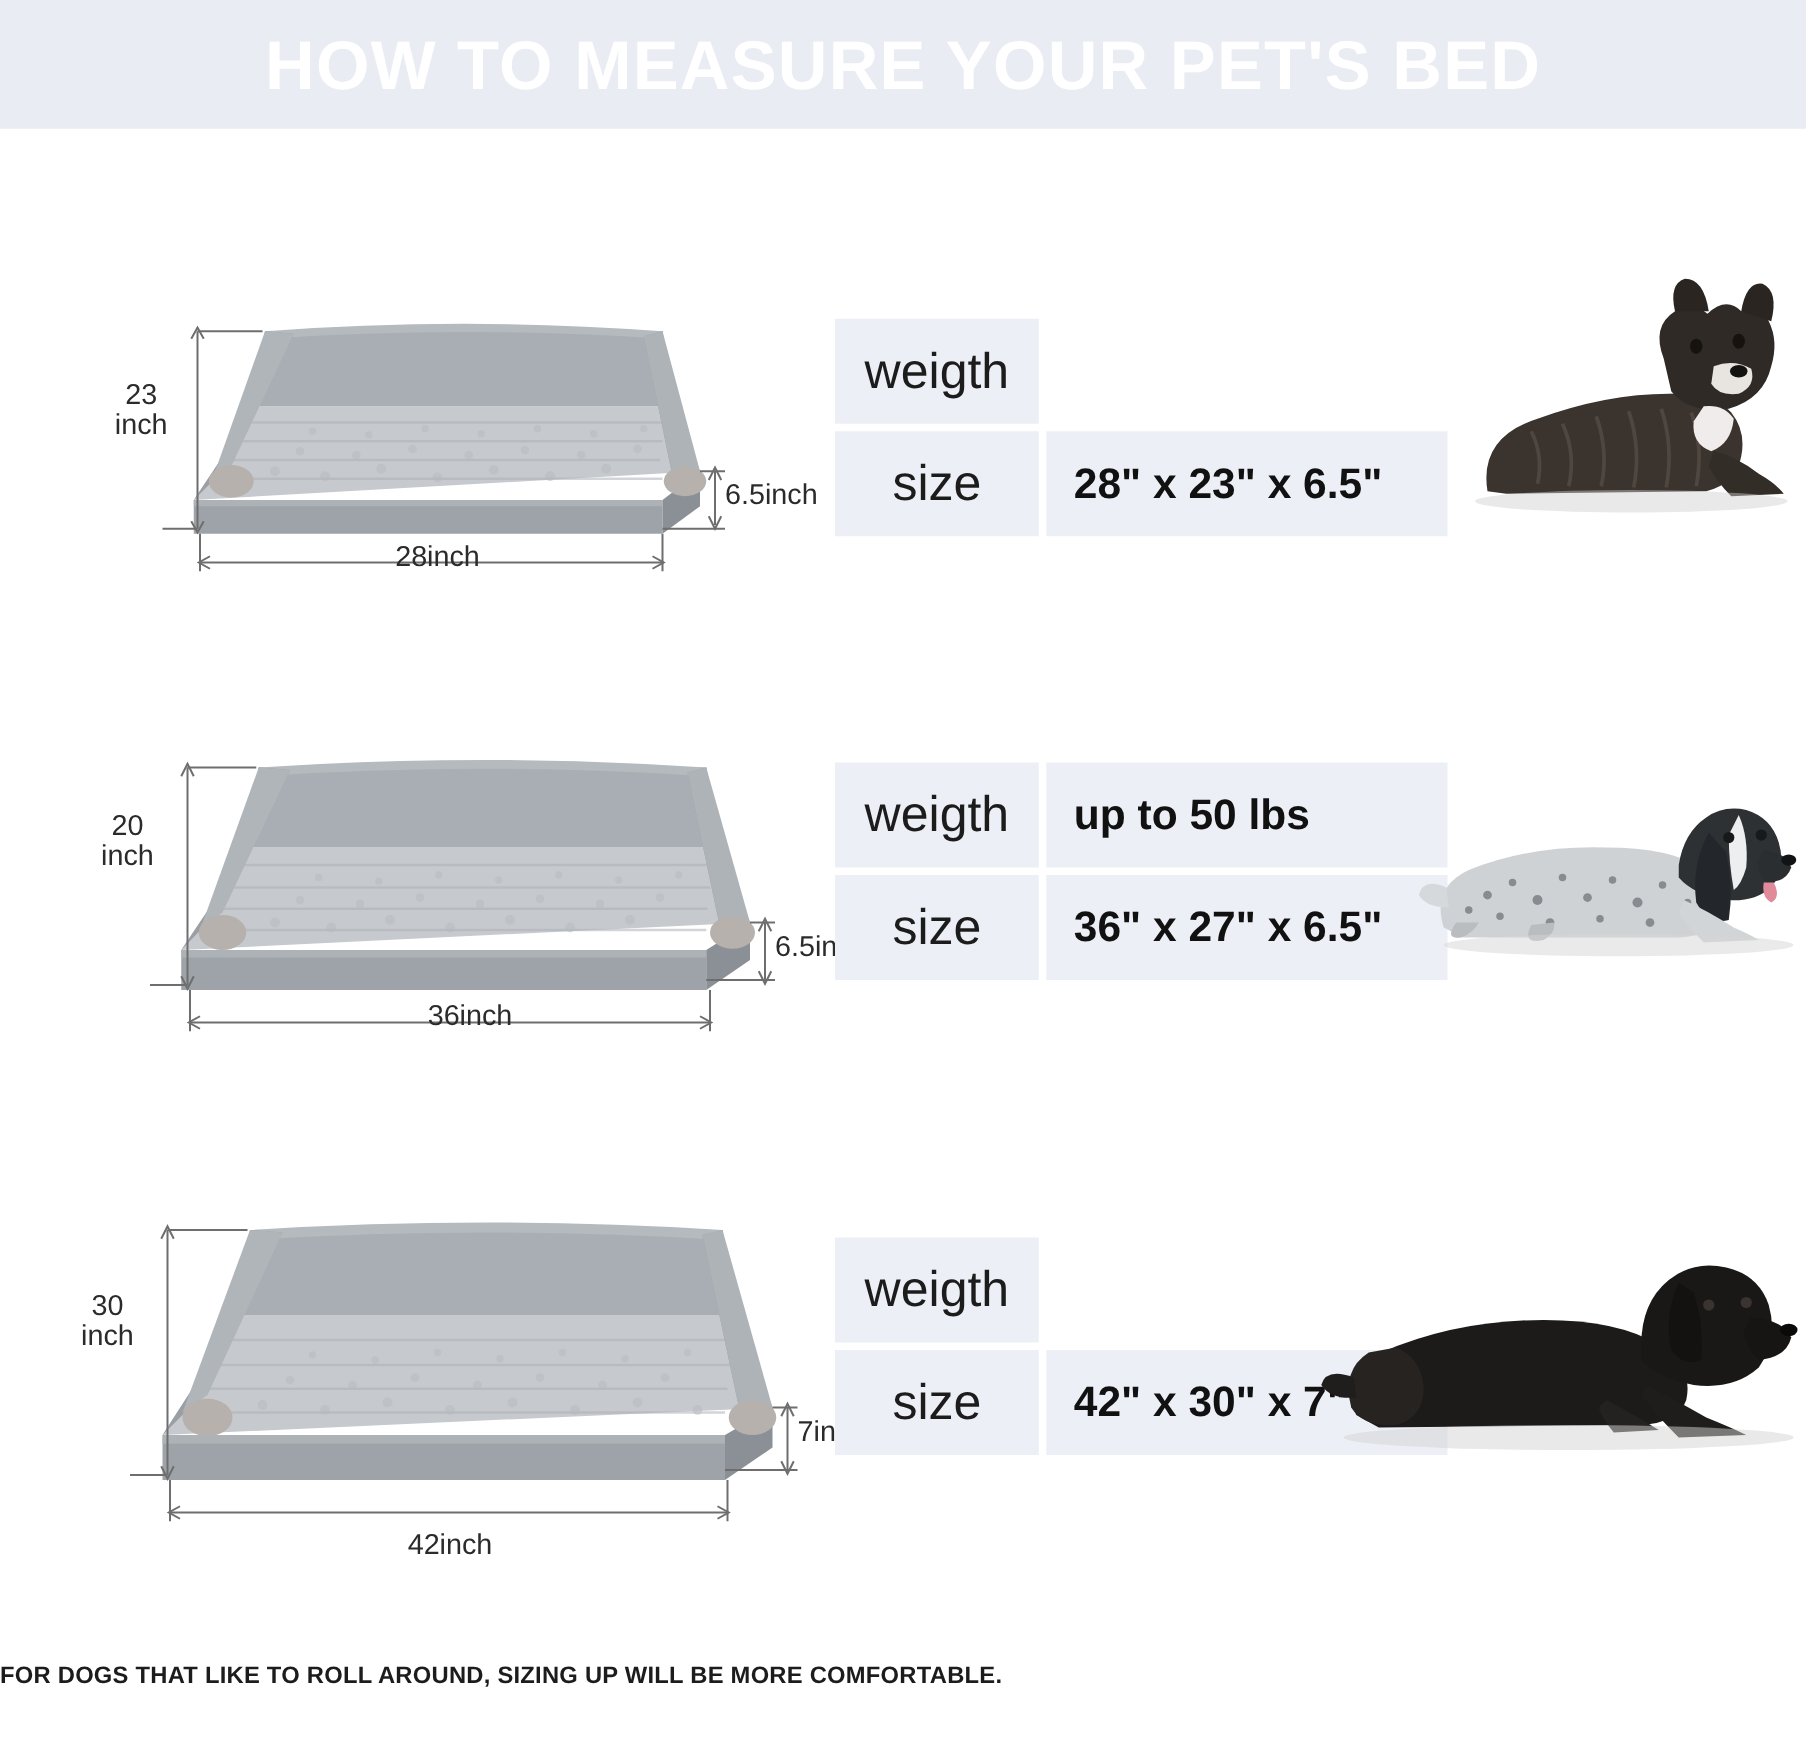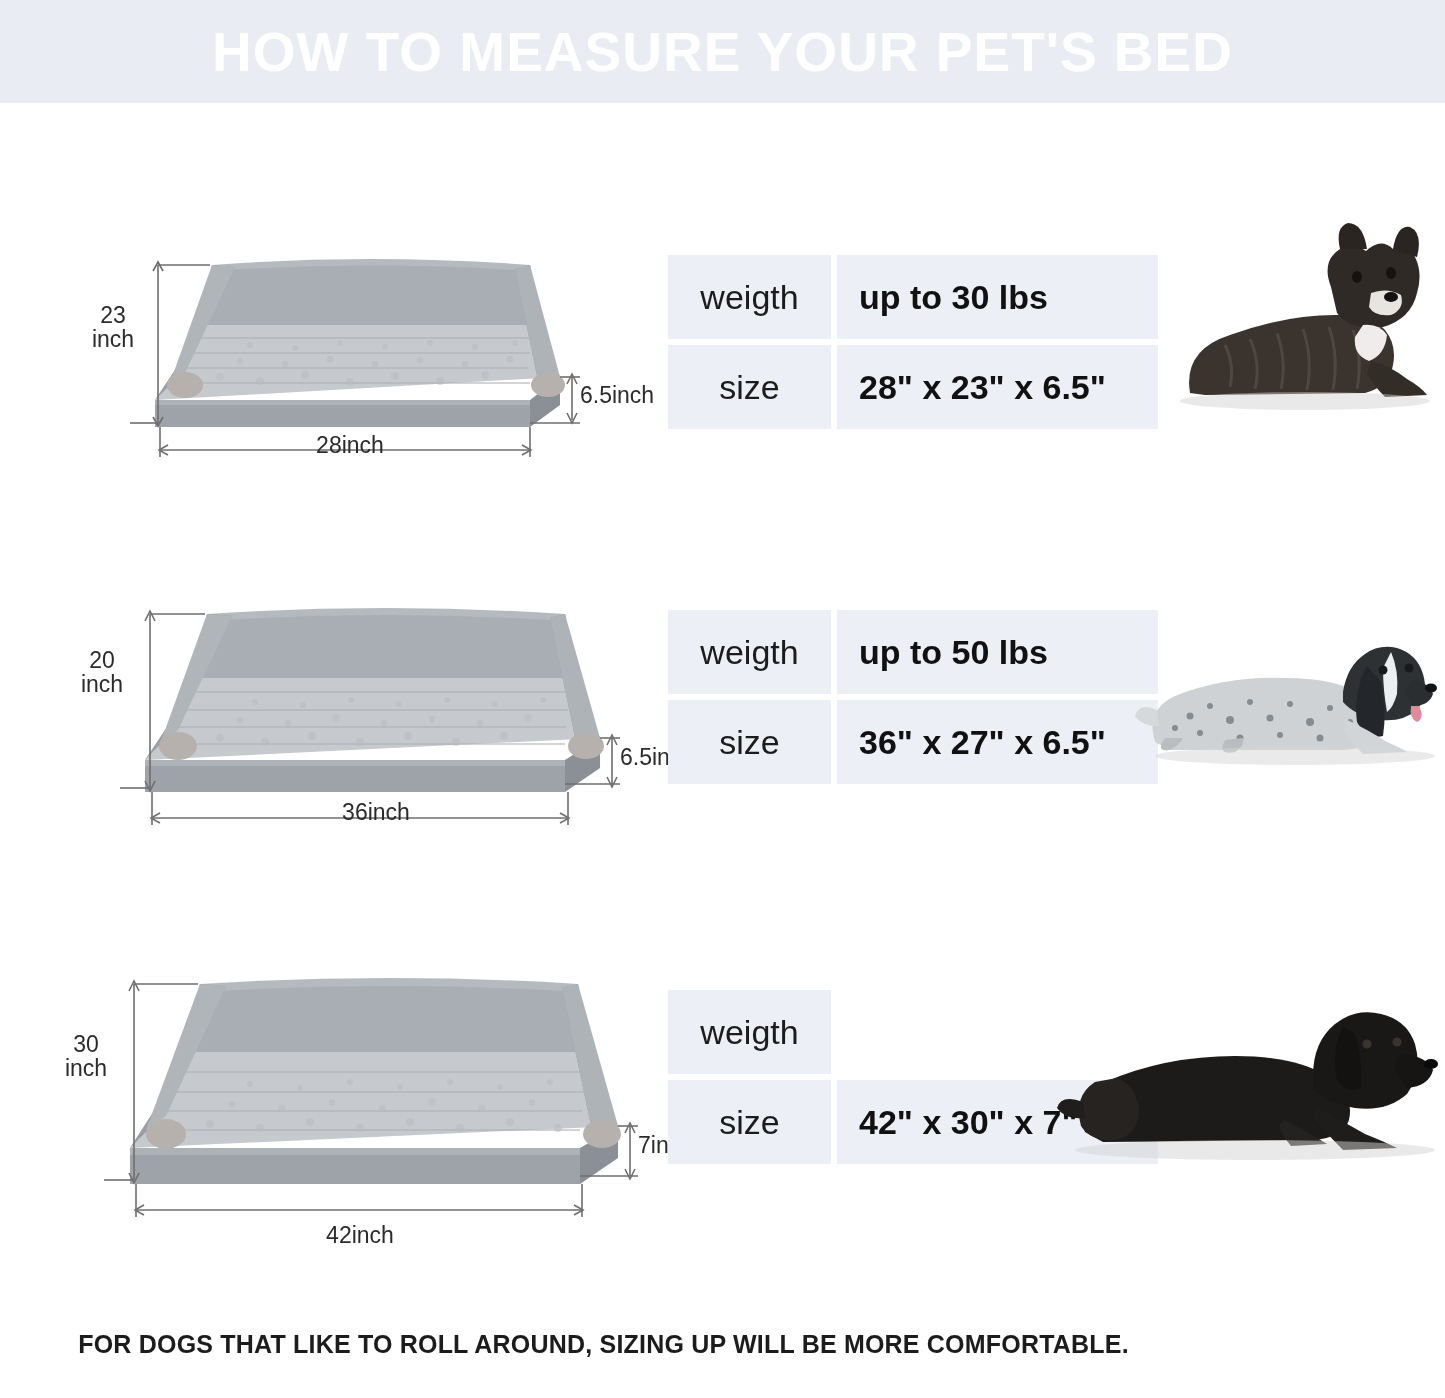--- a/index.html
+++ b/index.html
@@ -78,21 +78,21 @@
     display: flex;
     height: 84px;
     margin-bottom: 6px;
   }
   .spec-key {
     width: 163px;
     background: #eceff5;
     display: flex;
     align-items: center;
     justify-content: center;
-    font-size: 34px;
+    font-size: 40px;
     color: #1c1c1c;
   }
   .spec-val {
     flex: 1;
     margin-left: 6px;
     background: #eceff5;
     display: flex;
     align-items: center;
     padding-left: 22px;
     font-size: 34px;
@@ -109,22 +109,22 @@
     width: 310px;
     height: 260px;
   }
 
   
   .footer {
     position: absolute;
     left: 0;
     top: 1330px;
     width: 1207px;
-    text-align: center;
-    font-size: 25px;
+    text-align: left;
+    font-size: 19px;
     font-weight: bold;
     color: #1c1c1c;
     letter-spacing: 0.2px;
   }
 </style>
 </head>
 <body>
 
 <div id="page">
 
@@ -212,21 +212,20 @@
       </svg>
       <div class="dim-label" style="left:22px; top:98px; width:62px;">23
 inch</div>
       <div class="dim-label" style="left:240px; top:228px; width:100px;">28inch</div>
       <div class="dim-label" style="left:520px; top:178px; width:110px; text-align:left;">6.5inch</div>
     </div>
 
     <div class="spec-table">
       <div class="spec-row">
         <div class="spec-key">weigth</div>
-        <div class="spec-val">up to 30 lbs</div>
       </div>
       <div class="spec-row">
         <div class="spec-key">size</div>
         <div class="spec-val">28" x 23" x 6.5"</div>
       </div>
     </div>
 
     <div class="dog-wrap">
       <svg width="310" height="230" viewBox="0 0 310 230">
 

